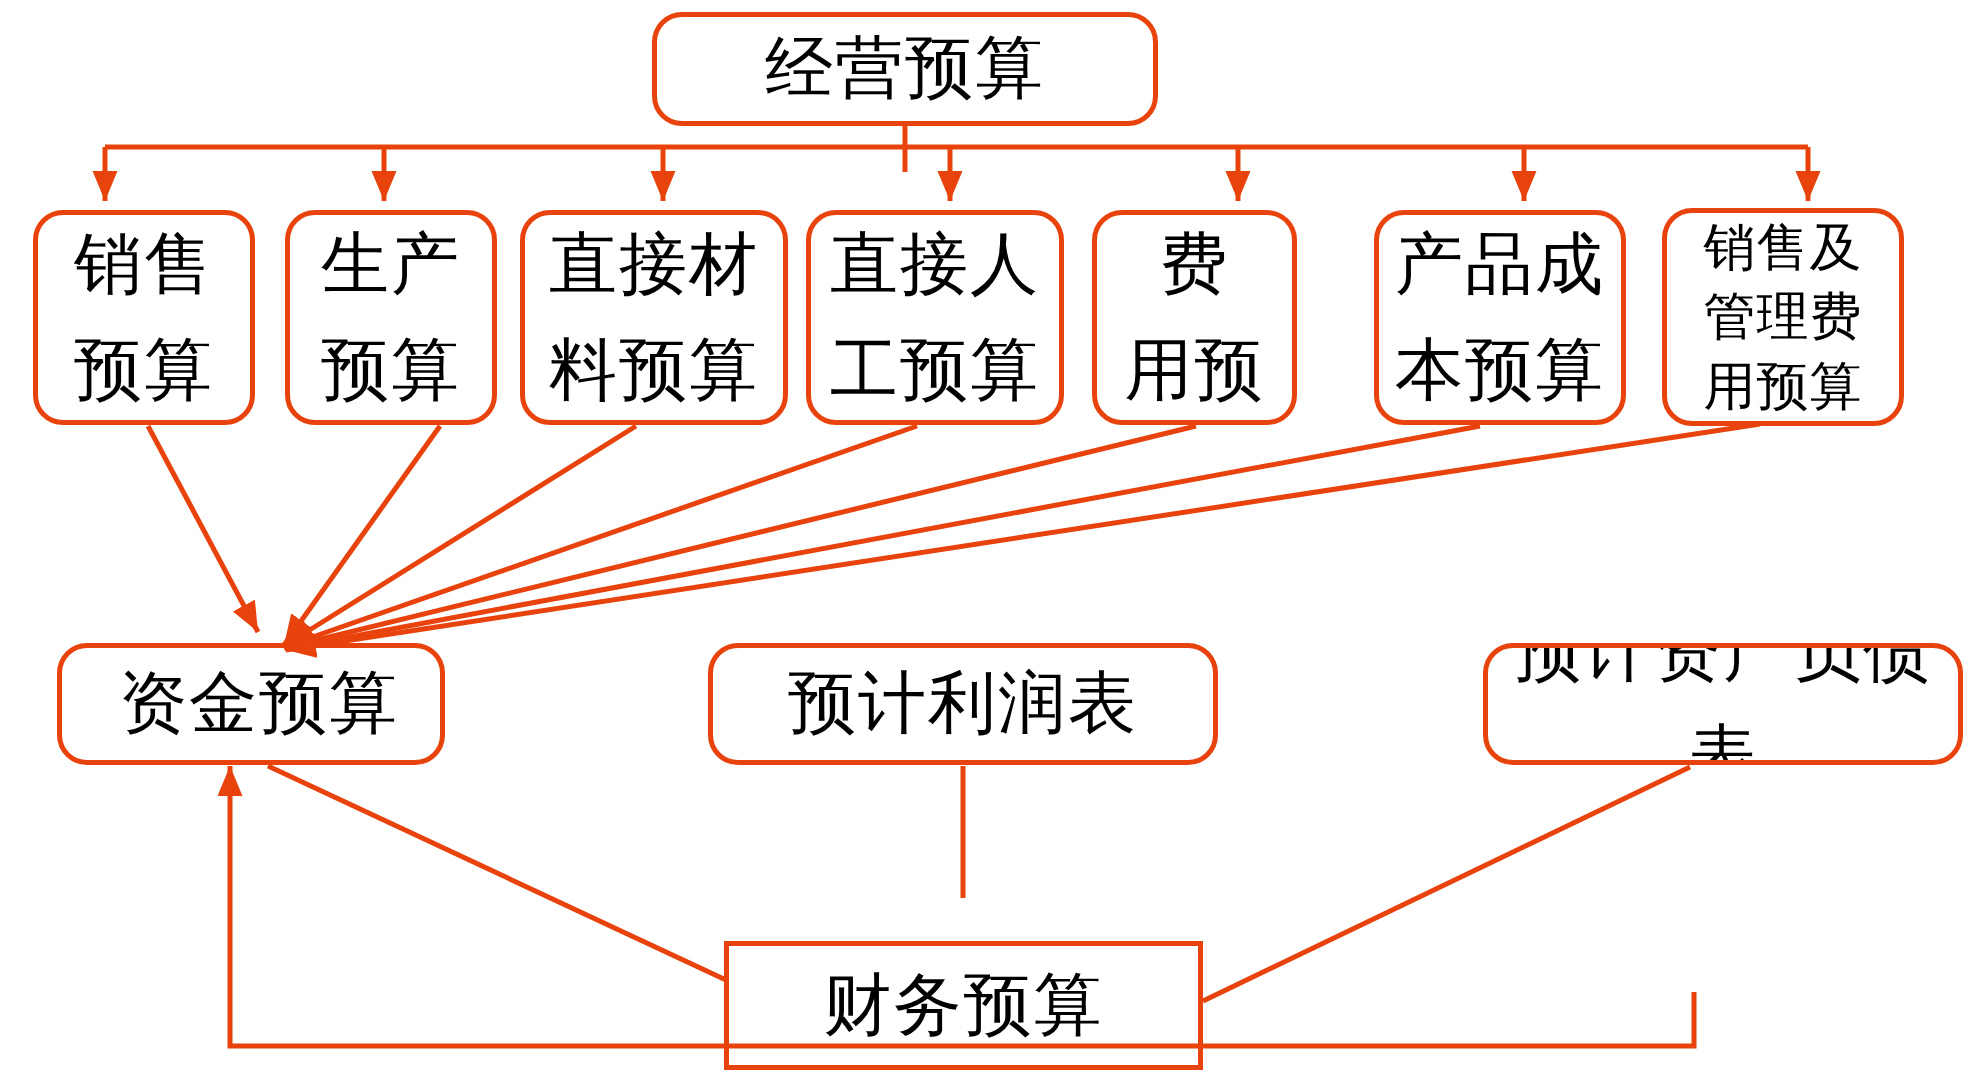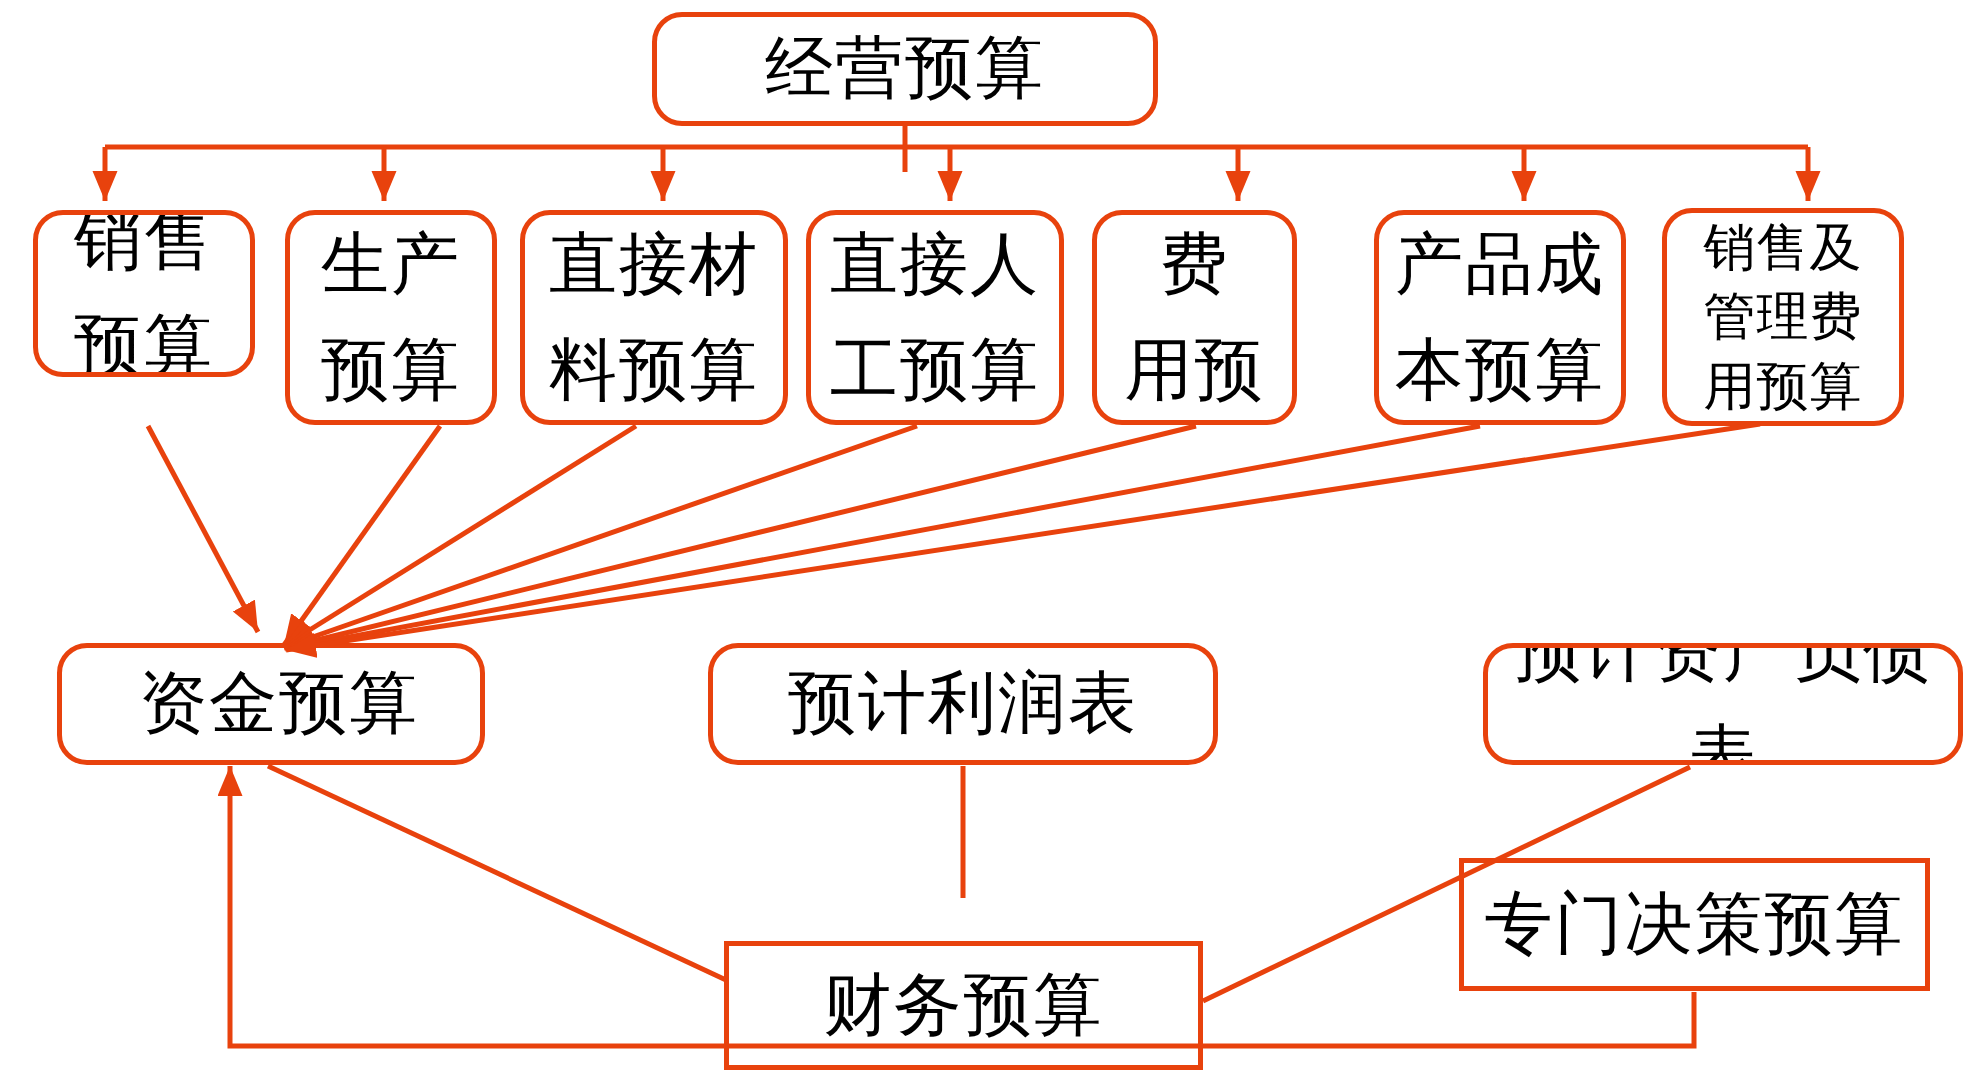--- a/index.html
+++ b/index.html
@@ -41,21 +41,21 @@
   .wire { stroke: var(--accent); stroke-width: 5; fill: none; }
   .ah { fill: var(--accent); }
 </style>
 </head>
 <body>
 
 <div id="stage">
 
   <div class="node rounded" style="left:652px; top:12px; width:506px; height:114px;">经营预算</div>
 
-  <div class="node rounded" style="left:33px; top:210px; width:222px; height:167px;">销售
+  <div class="node rounded" style="left:33px; top:210px; width:222px; height:215px;">销售
 预算</div>
 
   <div class="node rounded" style="left:285px; top:210px; width:212px; height:215px;">生产
 预算</div>
 
   <div class="node rounded" style="left:520px; top:210px; width:268px; height:215px;">直接材
 料预算</div>
 
   <div class="node rounded" style="left:806px; top:210px; width:258px; height:215px;">直接人
 工预算</div>
@@ -63,29 +63,28 @@
   <div class="node rounded" style="left:1092px; top:210px; width:205px; height:215px;">制造费
 用预算</div>
 
   <div class="node rounded" style="left:1374px; top:210px; width:252px; height:215px;">产品成
 本预算</div>
 
   <div class="node rounded tight" style="left:1662px; top:208px; width:242px; height:218px;">销售及
 管理费
 用预算</div>
 
-  <div class="node rounded" style="left:57px; top:643px; width:428px; height:122px;padding-left:16px;">资金预算</div>
+  <div class="node rounded" style="left:57px; top:643px; width:388px; height:122px;padding-left:16px;">资金预算</div>
 
   <div class="node rounded" style="left:708px; top:643px; width:510px; height:122px;">预计利润表</div>
 
   <div class="node rounded" style="left:1447px; top:643px; width:480px; height:122px;margin-left:36px;">预计资产负债表</div>
 
   <div class="node" style="left:724px; top:897px; width:479px; height:129px;margin-top:44px;">财务预算</div>
 
-  <div class="node" style="left:1459px; top:858px; width:471px; height:133px;">专门决策预算</div>
 
   <svg class="wires" viewBox="0 0 1974 1077">
     <defs>
       <marker id="ah" markerWidth="7" markerHeight="6" refX="6" refY="2.5" orient="auto">
         <path class="ah" d="M0,0 L6,2.5 L0,5 Z"></path>
       </marker>
     </defs>
 
     <line class="wire" x1="905" y1="126" x2="905" y2="172"></line>
     <line class="wire" x1="105" y1="147" x2="1808" y2="147"></line>

